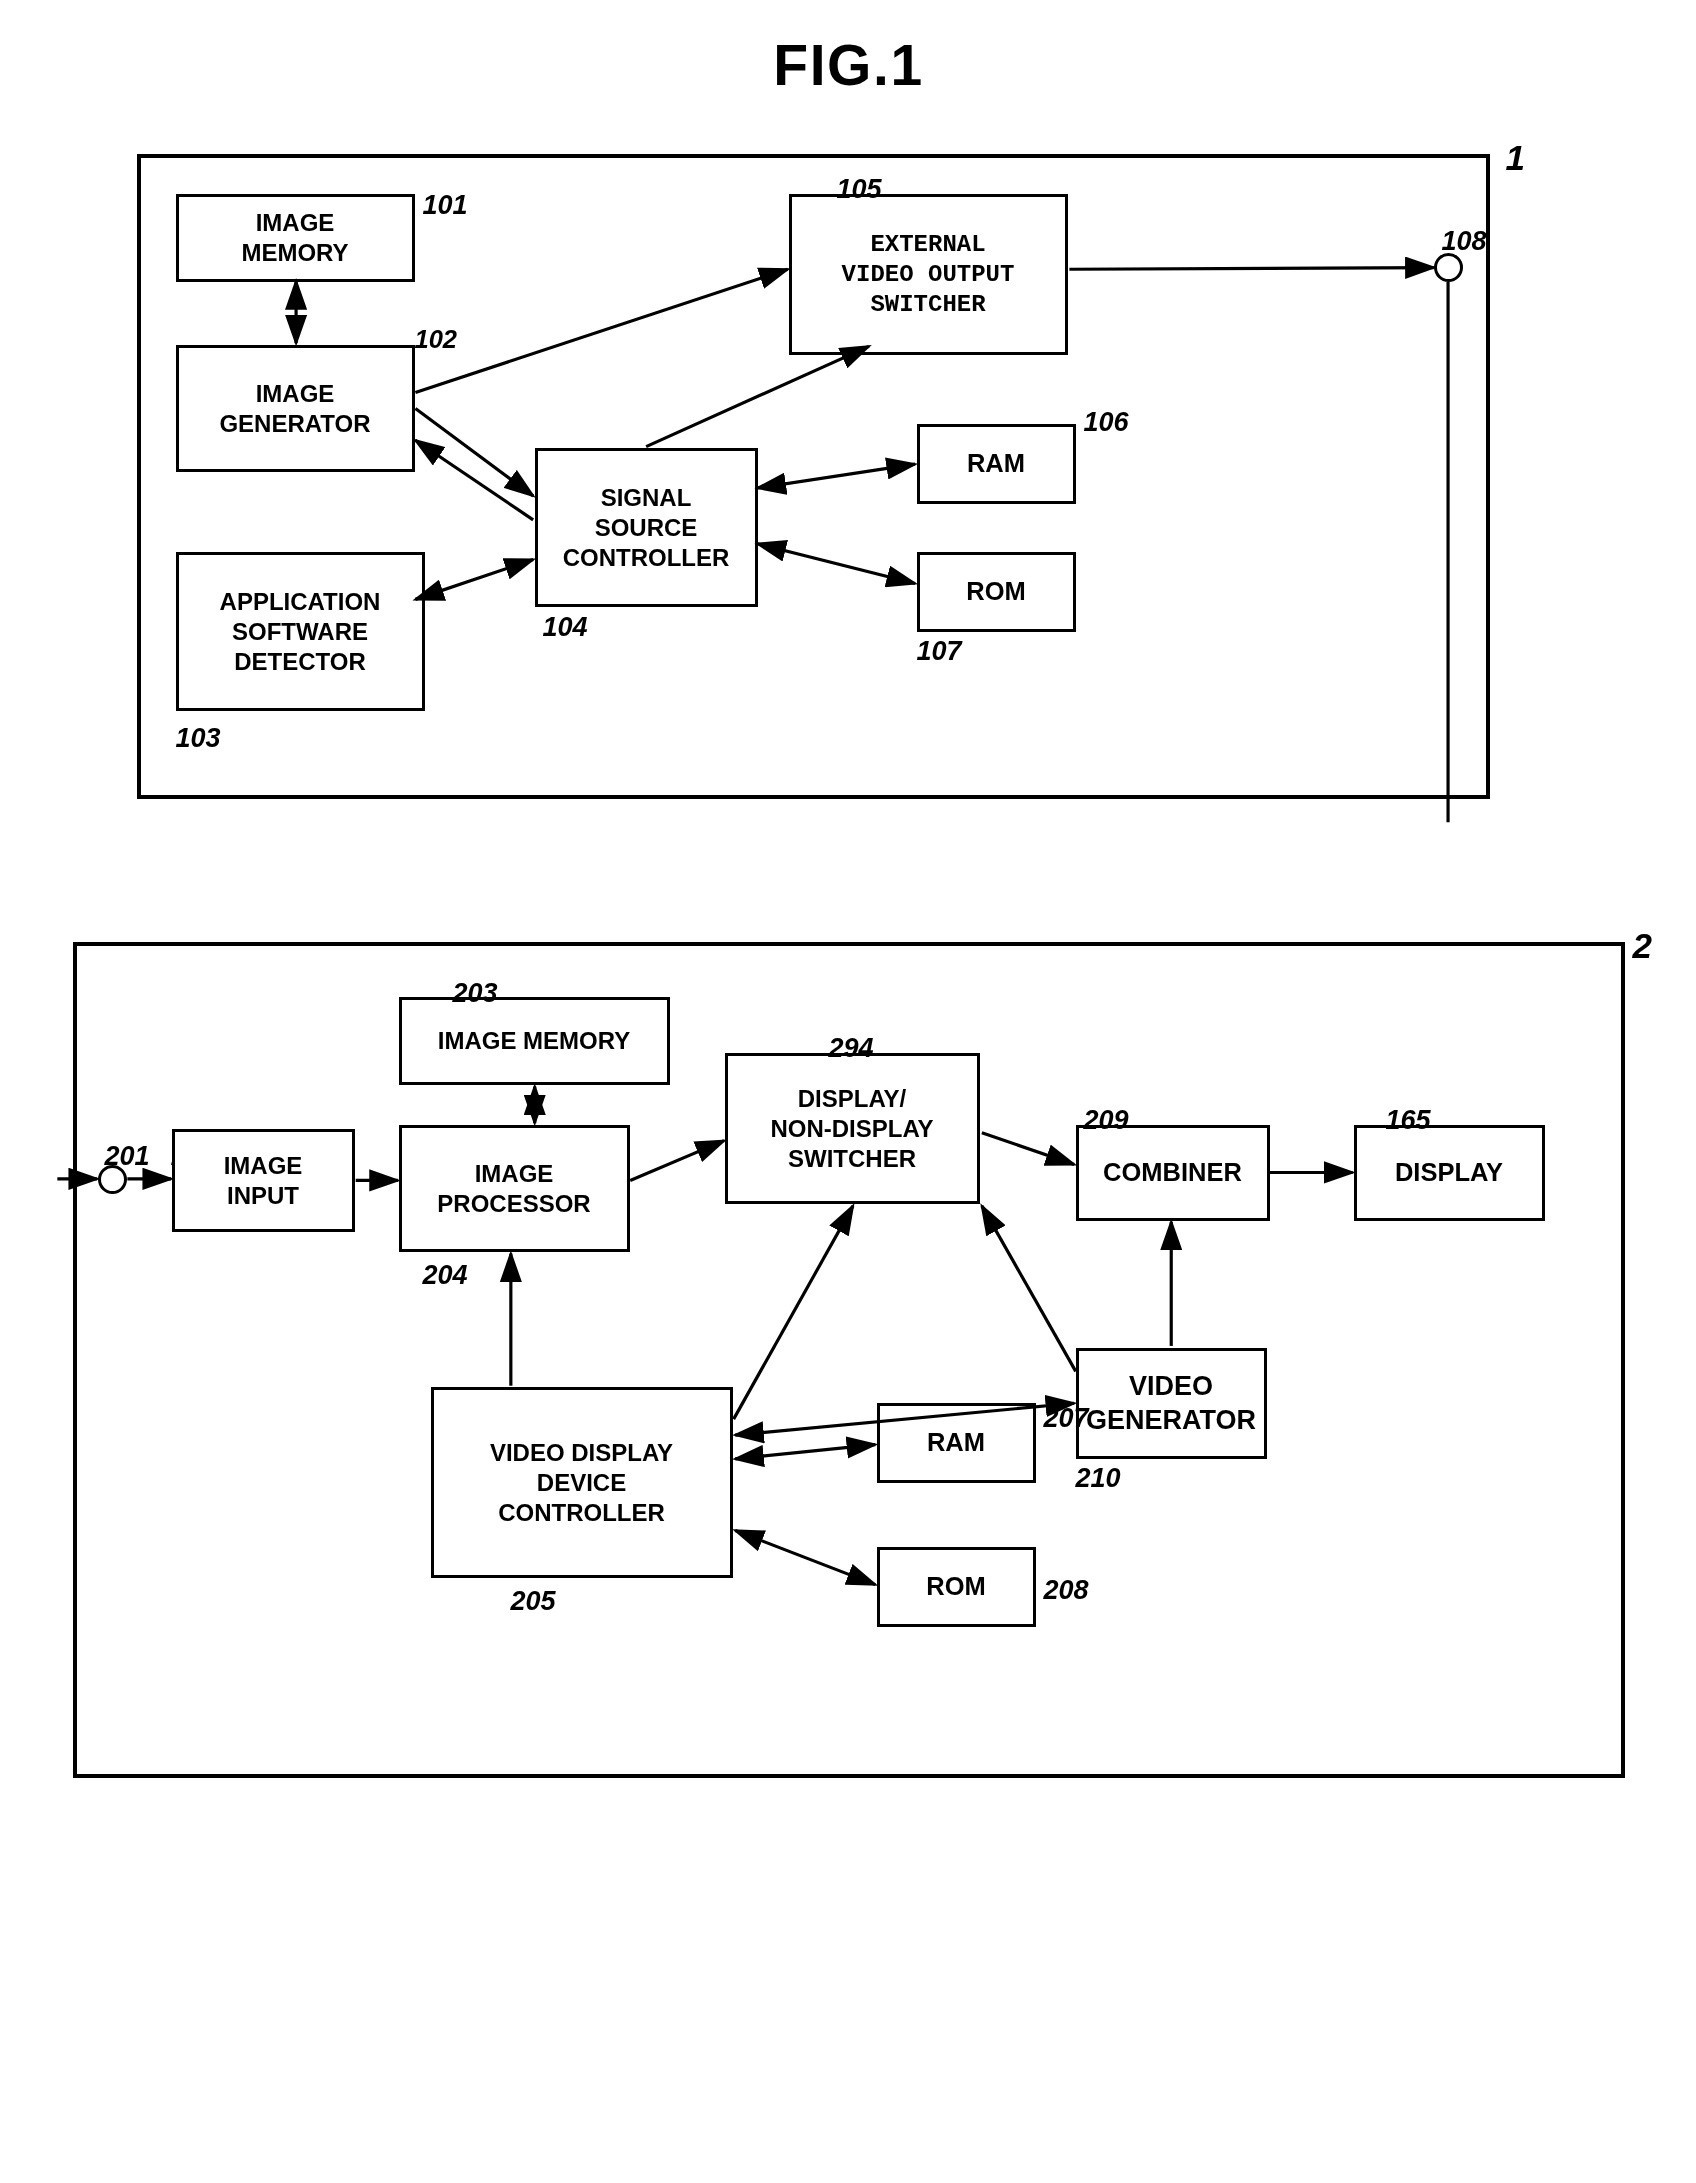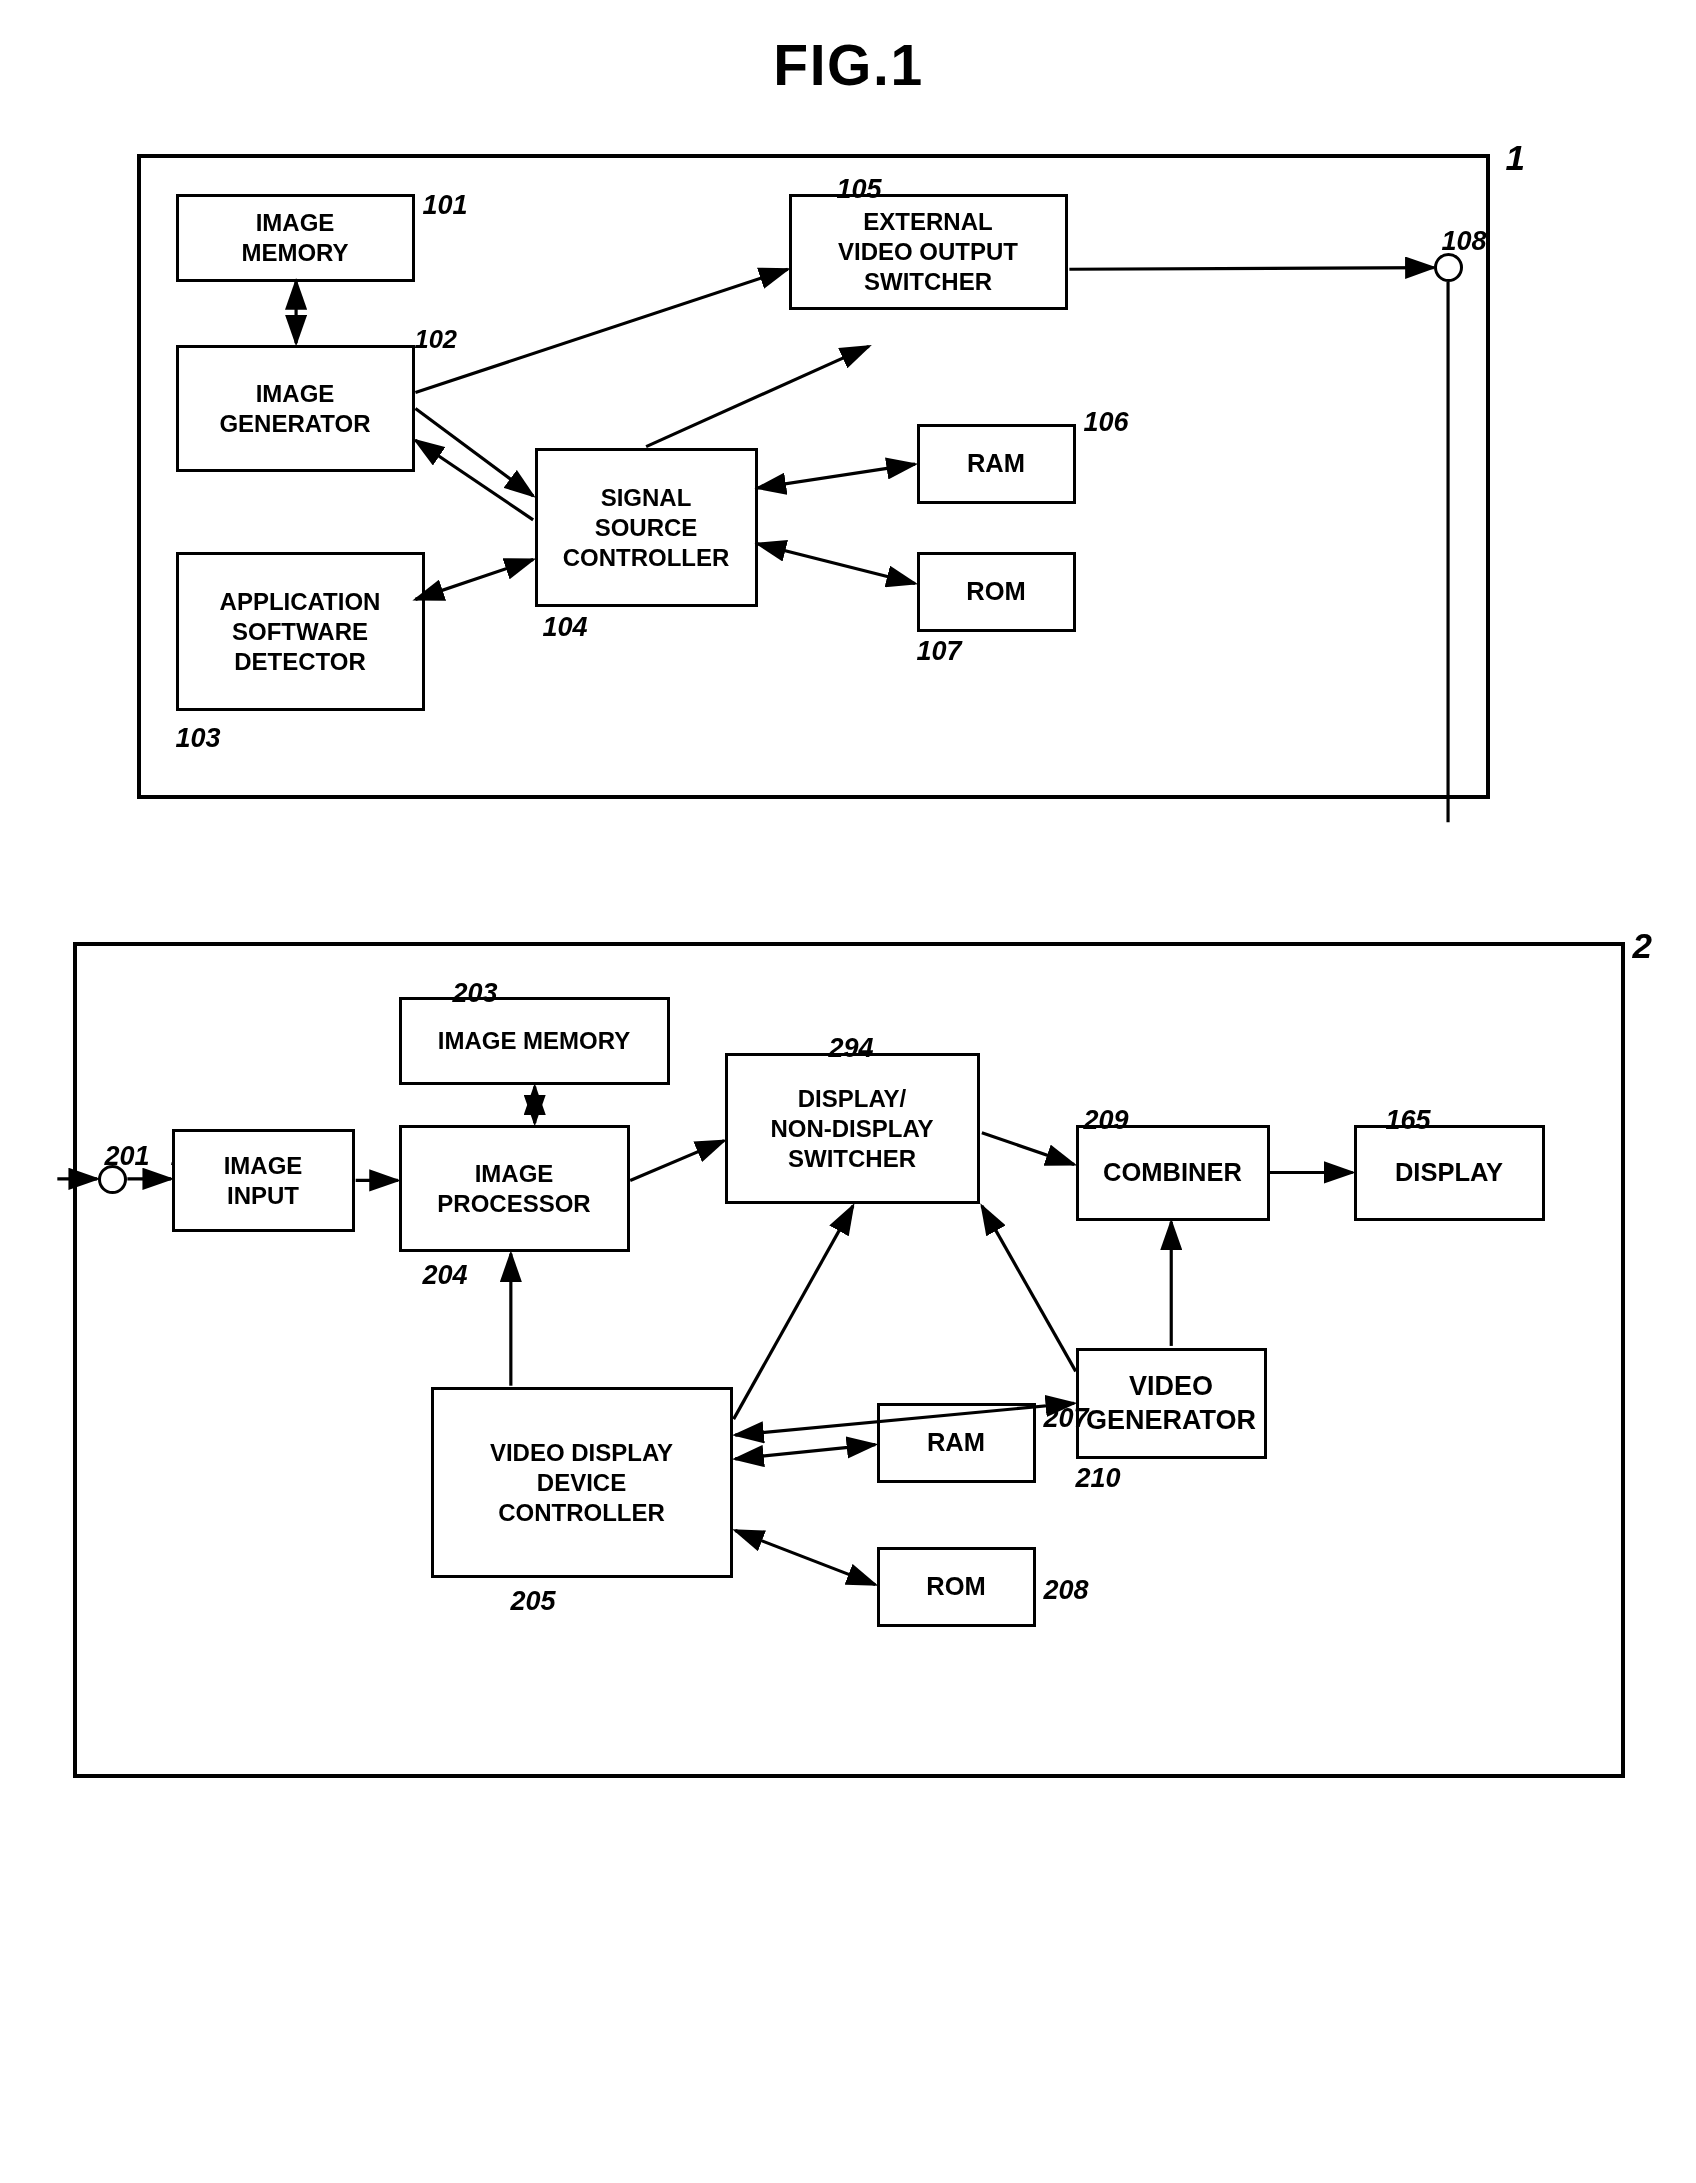--- a/index.html
+++ b/index.html
@@ -102,21 +102,21 @@
   <div class="comp-box" style="left:103px; top:422px; width:249px; height:159px; font-size:24px;">
     APPLICATION<br>SOFTWARE<br>DETECTOR
   </div>
   <div class="ref-label" style="top:593px; left:103px;"><em>103</em></div>
 
   <div class="comp-box" style="left:462px; top:318px; width:223px; height:159px; font-size:24px;">
     SIGNAL<br>SOURCE<br>CONTROLLER
   </div>
   <div class="ref-label" style="top:474px; left:470px;margin-top:8px;"><em>104</em></div>
 
-  <div class="comp-box" style="left:716px; top:64px; width:279px; height:116px; font-size:24px;">
+  <div class="comp-box" style="left:716px; top:64px; width:279px; height:161px; font-size:24px;font-family:Liberation Mono, monospace;">
     EXTERNAL<br>VIDEO OUTPUT<br>SWITCHER
   </div>
   <div class="ref-label" style="top:44px; left:764px;"><em>105</em></div>
 
   <div class="comp-box" style="left:844px; top:294px; width:159px; height:80px; font-size:25.5px;">
     RAM
   </div>
   <div class="ref-label" style="top:277px; left:1011px;"><em>106</em></div>
 
   <div class="comp-box" style="left:844px; top:422px; width:159px; height:80px; font-size:25.5px;">

